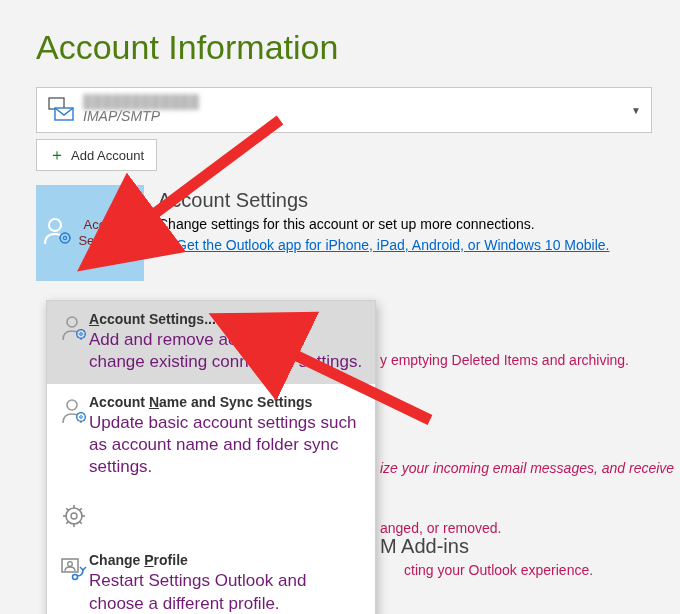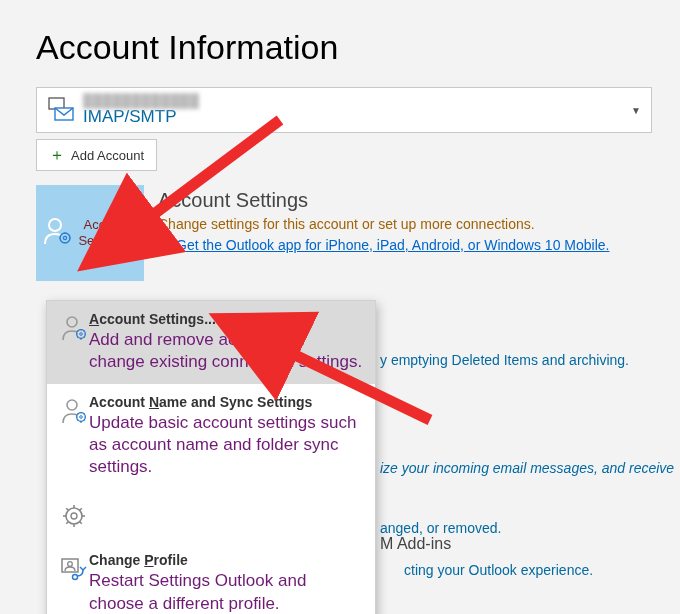--- a/index.html
+++ b/index.html
@@ -9,21 +9,21 @@
     height: 614px;
     background: #f3f3f3;
     font-family: "Segoe UI", Arial, sans-serif;
     color: #333;
     overflow: hidden;
     position: relative;
   }
   .page-title {
     font-size: 34px;
     font-weight: 300;
-    color: #000000;
+    color: #4d7c0f;
     margin: 28px 0 20px 36px;
   }
   .account-box {
     margin: 0 28px 0 36px;
     border: 1px solid #c8c8c8;
     background: #fff;
     height: 46px;
     display: flex;
     align-items: center;
     padding: 0 10px;
@@ -39,22 +39,23 @@
     flex-direction: column;
     line-height: 1.1;
   }
   .account-email {
     font-size: 13px;
     color: #bbb;
     filter: blur(2px);
     letter-spacing: 0.5px;
   }
   .account-protocol {
-    font-size: 17px;
-    color: #0369a1;
+    font-size: 14px;
+    color: #737373;
+    font-style: italic;
   }
   .account-dropdown {
     position: absolute;
     right: 10px;
     top: 50%;
     transform: translateY(-50%);
     font-size: 10px;
     color: #555;
   }
   .add-account-btn {
@@ -105,43 +106,43 @@
   }
   .settings-info h3 {
     margin: 0 0 4px 0;
     font-size: 20px;
     font-weight: 400;
     color: #444;
   }
   .settings-info p {
     margin: 0 0 4px 0;
     font-size: 14px;
-    color: #a16207;
+    color: #000000;
   }
   .settings-info ul {
     margin: 0 0 0 18px;
     padding: 0;
   }
   .settings-info a {
     color: #0066cc;
     text-decoration: underline;
     font-size: 14px;
   }
 
   .behind-text {
     position: absolute;
     left: 380px;
     font-size: 14px;
-    color: #0369a1;
+    color: #be185d;
     white-space: nowrap;
   }
   .behind-1 { top: 352px; }
   .behind-2a { top: 460px; font-style: italic; }
   .behind-2b { top: 478px; margin-top: 42px; }
-  .behind-3a { top: 535px; font-size: 16px; color: #444; font-weight: 400; }
+  .behind-3a { top: 535px; font-size: 20px; color: #444; font-weight: 400; }
   .behind-3b { top: 562px; margin-left: 24px; }
 
   .dropdown-menu {
     position: absolute;
     left: 46px;
     top: 300px;
     width: 330px;
     background: #fff;
     border: 1px solid #d0d0d0;
     box-shadow: 2px 4px 10px rgba(0,0,0,0.25);

